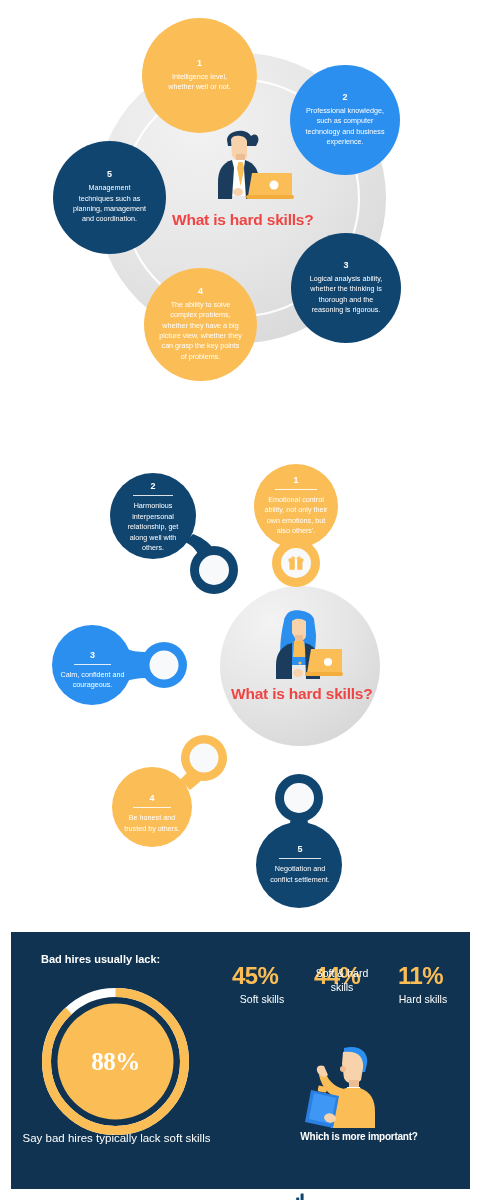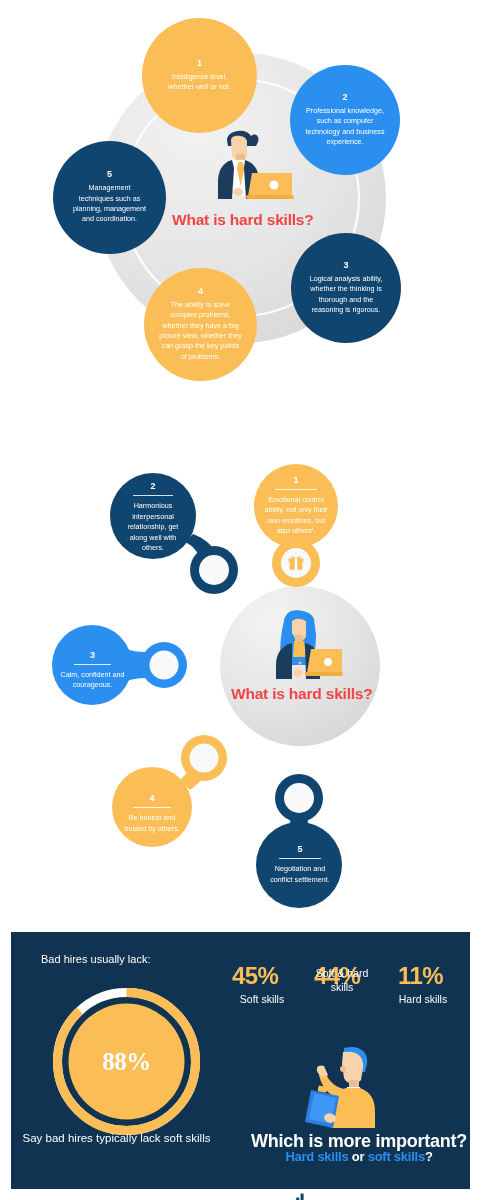--- a/index.html
+++ b/index.html
@@ -77,44 +77,44 @@
   .mbubble .txt { font-size: 7.2px; line-height: 1.45; }
 
   
   #sec-bot {
     position: absolute; left: 11px; top: 932px;
     width: 459px; height: 257px;
     background: #0f3350;
   }
   .stat-label {
     position: absolute; color: #ffffff;
-    font-size: 11px; font-weight: 400; line-height: 1.35;
+    font-size: 11px; font-weight: 700; line-height: 1.35;
   }
   .pct {
     position: absolute; color: #fbbd55;
     font-size: 24px; font-weight: 700; letter-spacing: -0.6px; margin-top: 14px;
   }
   .pct-cap {
     position: absolute; color: #ffffff;
     font-size: 10.5px; line-height: 1.3; text-align: center;
   }
-  #donut-wrap { position: absolute; left: 50px; top: 985px; width: 153px; height: 153px; }
+  #donut-wrap { position: absolute; left: 39px; top: 985px; width: 153px; height: 153px; }
   #donut-val {
     position: absolute; left: 0; top: 0; width: 153px; height: 153px;
     display: flex; align-items: center; justify-content: center;
     font-family: "Liberation Serif", serif;
     font-size: 25px; font-weight: 700; color: #ffffff; letter-spacing: -0.5px;
   }
   #donut-caption {
     position: absolute; left: 14px; top: 1130px; width: 205px;
     text-align: center; color: #ffffff; font-size: 11.5px; line-height: 1.4;
   }
   #q-line1 {
     position: absolute; left: 248px; top: 1131px; width: 222px;
-    text-align: center; color: #ffffff; font-size: 18px; font-weight: 700;
+    text-align: center; color: #ffffff; font-size: 10px; font-weight: 700;
     letter-spacing: -0.25px;
   }
   #q-line2 {
     position: absolute; left: 248px; top: 1149px; width: 222px;
     text-align: center; font-size: 13px; font-weight: 700; letter-spacing: -0.25px;
   }
   .q-blue { color: #2b8ff0; }
   .q-white { color: #ffffff; }
 </style>
 </head>
@@ -363,17 +363,14 @@
     <path d="M38 62 C30 66 26 72 26 80 L40 80 Z" fill="#fbbd55"></path>
 
     <path d="M14 48 L42 54 L36 86 L8 80 Z" fill="#2b7fe0"></path>
     <path d="M17 51 L39 56 L34 82 L12 77 Z" fill="#3f97f5"></path>
     <rect x="21" y="44" width="9" height="6" rx="1.6" fill="#fbbd55" transform="rotate(10 25 47)"></rect>
 
     <ellipse cx="33" cy="76" rx="6" ry="4.6" fill="#f7d2ab" transform="rotate(12 33 76)"></ellipse>
   </svg>
 
   <div id="q-line1">Which is more important?</div>
-  <div id="q-line2">
-    <span class="q-blue">Hard skills</span><span class="q-white"> or </span><span class="q-blue">soft skills</span><span class="q-white">?</span>
-  </div>
 
 </div>
 
 </body></html>

